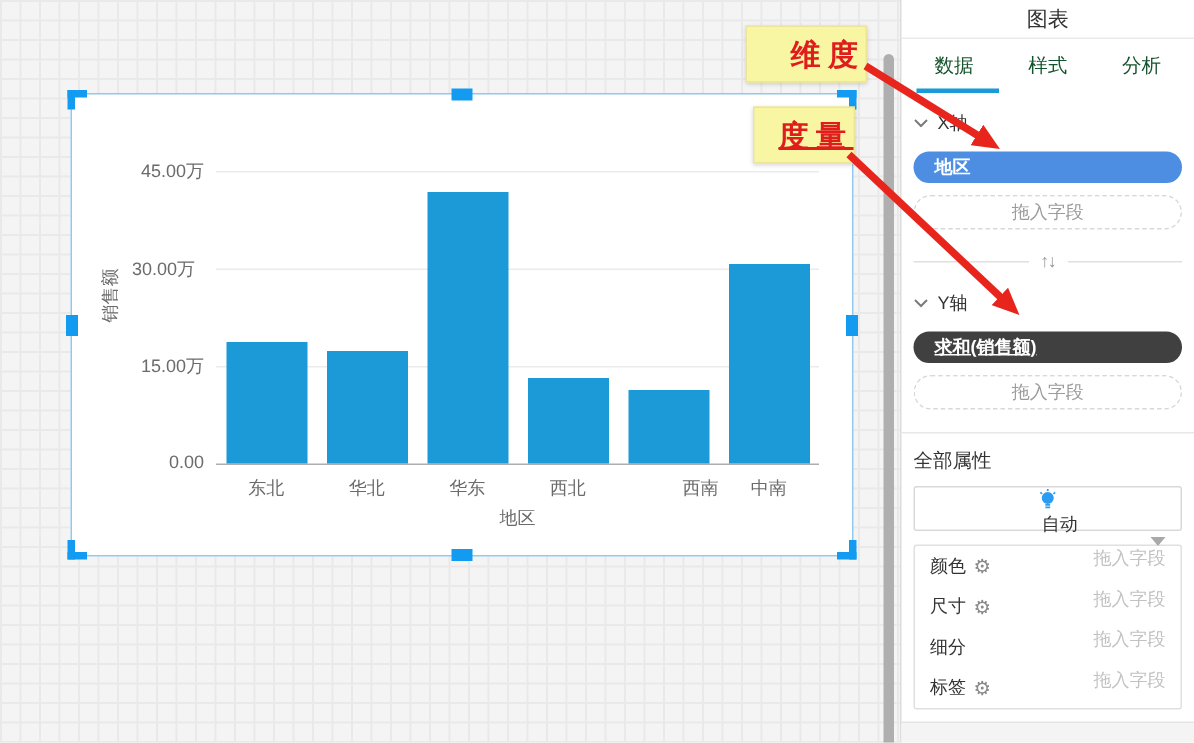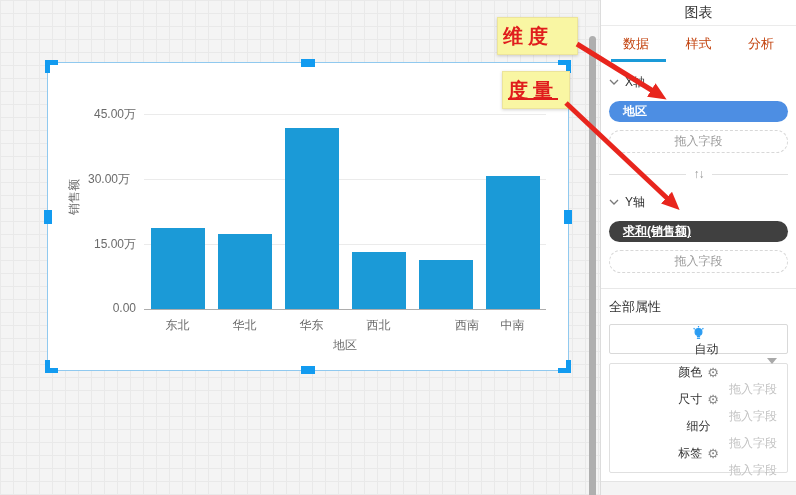--- a/index.html
+++ b/index.html
@@ -44,37 +44,37 @@
   .xtick{position:absolute;color:#6b6b6b;font-size:12px;text-align:center;}
   .bar{position:absolute;background:#1b9ad7;}
   .axis-title-x{position:absolute;color:#6b6b6b;font-size:12px;text-align:center;}
   .axis-title-y{position:absolute;color:#6b6b6b;font-size:12px;white-space:nowrap;
     transform:translate(-50%,-50%) rotate(-90deg);}
   
   .callout{
     position:absolute;background:#f9f6a3;border:1px solid #ece49a;
     box-shadow:0 1px 3px rgba(0,0,0,.18);
     color:#e01d1d;font-weight:bold;font-size:20px;letter-spacing:5px;
-    display:flex;align-items:center;justify-content:flex-start;z-index:40;
+    display:flex;align-items:center;justify-content:flex-end;z-index:40;
     padding-left:5px;box-sizing:border-box;
   }
   .callout-dim{left:497px;top:17px;width:81px;height:38px;}
   .callout-mea{left:502px;top:71px;width:68px;height:38px;text-decoration:underline;}
   .arrow-overlay{position:absolute;left:0;top:0;z-index:50;pointer-events:none;}
   
   .panel{
     position:absolute;left:600px;top:0;width:196px;height:495px;
     background:#fff;border-left:1px solid #dcdcdc;box-sizing:border-box;
     font-size:12px;color:#333;
   }
   .panel-title{height:25px;line-height:25px;text-align:center;font-size:14px;
     color:#333;border-bottom:1px solid #ebebeb;}
   .tabs{position:relative;height:36px;display:flex;align-items:center;
     justify-content:space-between;padding:0 22px;font-size:13px;}
-  .tab{color:#c2410c;cursor:pointer;}
+  .tab{color:#14532d;cursor:pointer;}
   .tab-underline{position:absolute;left:10px;bottom:0;width:55px;height:3px;background:#1a9ad8;}
   .panel-body{padding:0 8px;}
   .sec-header{display:flex;align-items:center;gap:6px;margin-top:12px;height:16px;color:#333;}
   .chev{display:inline-block;line-height:0;}
   .pill{height:21px;line-height:21px;border-radius:11px;color:#fff;font-weight:bold;
     padding-left:14px;margin-top:11px;}
   .pill-x{background:#4d8ee3;}
   .pill-y{background:#404040;text-decoration:underline;}
   .drop-pill{height:21px;line-height:21px;border:1px dashed #d8d8d8;border-radius:12px;
     background:#fff;text-align:center;color:#9b9b9b;margin-top:8px;}
@@ -82,21 +82,21 @@
   .swap .line{flex:1;height:1px;background:#e0e0e0;}
   .swap .glyph{color:#999;padding:0 8px;font-size:12px;letter-spacing:-1px;}
   .divider-full{height:1px;background:#e8e8e8;margin:15px -8px 0 -8px;}
   .props-header{margin-top:9px;color:#333;font-size:13px;}
   .mode-select{margin-top:8px;height:30px;border:1px solid #d9d9d9;border-radius:2px;
     display:flex;align-items:center;padding:0 10px;box-sizing:border-box;background:#fff;flex-direction:column;}
   .mode-label{margin-left:16px;color:#333;}
   .caret-down{margin-left:auto;width:0;height:0;border-left:5px solid transparent;
     border-right:5px solid transparent;border-top:6px solid #a9a9a9;}
   .props-box{margin-top:9px;border:1px solid #e0e0e0;border-radius:2px;background:#fff;}
-  .prop-row{height:27px;display:flex;align-items:center;padding:0 10px;flex-direction:column;}
+  .prop-row{height:27px;display:flex;padding:0 10px;}
   .prop-label{display:flex;align-items:center;gap:5px;color:#333;}
   .gear{color:#8a8a8a;font-size:13px;line-height:1;}
   .prop-drop{margin-left:auto;color:#c2c2c2;}
   .panel-bottom-divider{position:absolute;left:0;right:0;top:481px;height:1px;background:#e4e4e4;}
   .panel-bottom-strip{position:absolute;left:0;right:0;top:482px;bottom:0;background:#f4f4f4;}
 </style>
 </head>
 <body>
 
 <div class="canvas">

